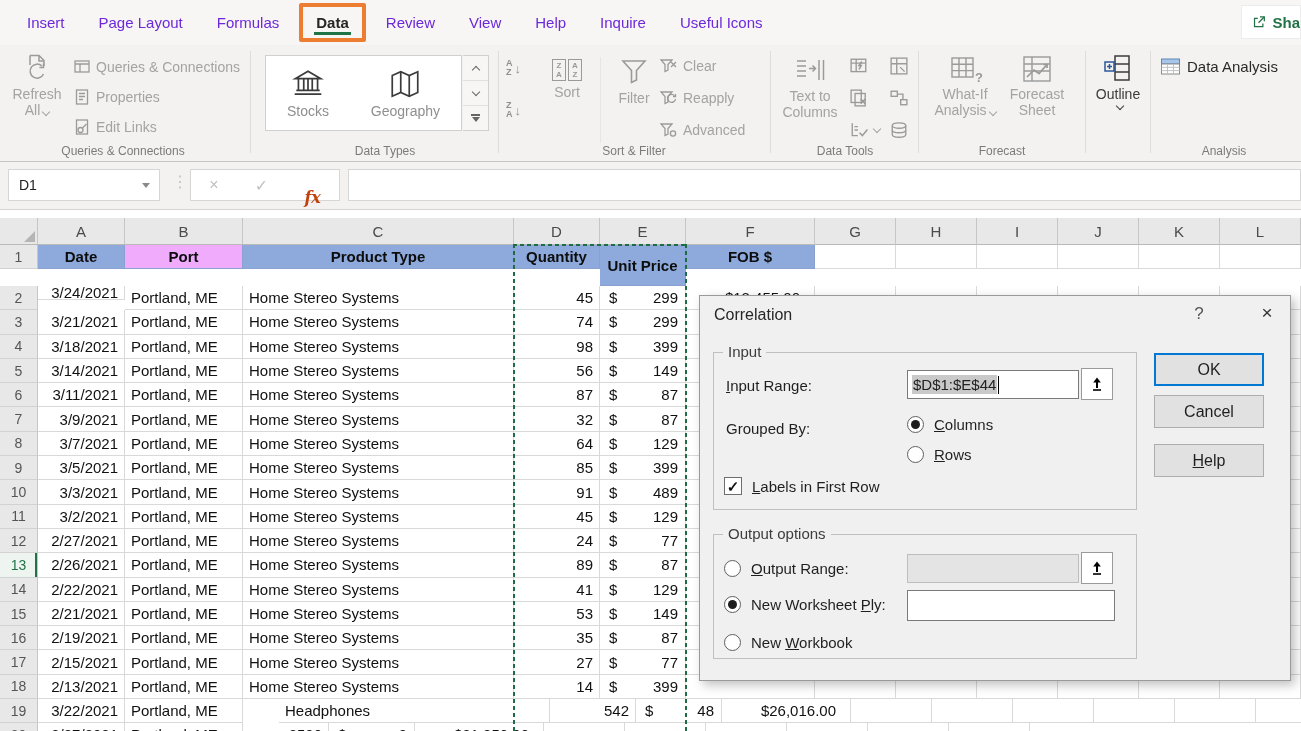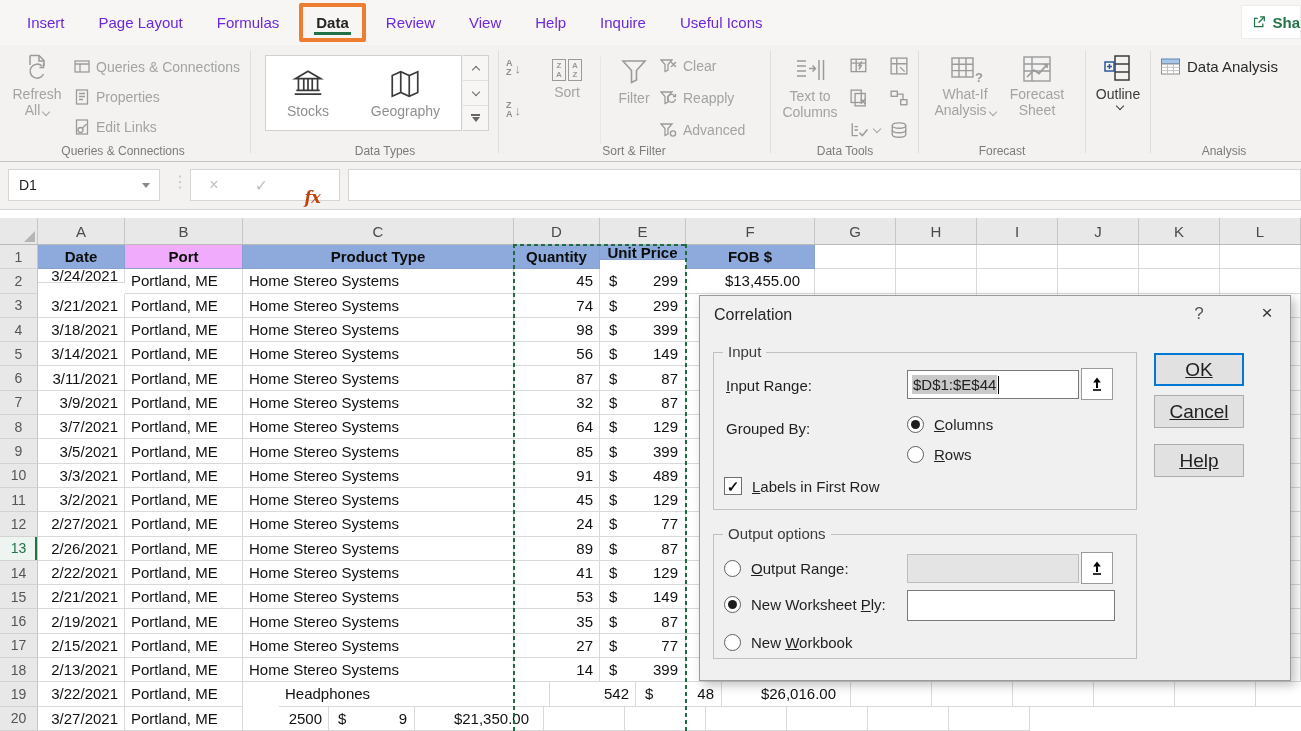--- a/index.html
+++ b/index.html
@@ -98,22 +98,22 @@
   .selval{background:#c9c9c9;padding:1px 1px;}
   .caret{display:inline-block;width:1px;height:18px;background:#000;margin-left:1px;}
   .picker{position:absolute;width:32px;height:32px;background:#fff;border:1px solid #9a9a9a;
           display:flex;align-items:center;justify-content:center;}
   .radiorow{position:absolute;display:flex;align-items:center;gap:10px;white-space:nowrap;color:#1f1f1f;}
   .radio{width:17px;height:17px;border-radius:50%;border:1px solid #5f5f5f;background:#fff;position:relative;flex:none;}
   .radio.on::after{content:"";position:absolute;inset:3px;border-radius:50%;background:#1c1c1c;}
   .cb{width:18px;height:18px;border:1.6px solid #6e6e6e;background:#fff;display:flex;align-items:center;
       justify-content:center;flex:none;}
   .cb.on::after{content:"✓";font-size:15px;font-weight:700;color:#111;line-height:1;}
-  .dbtn{position:absolute;left:454px;width:90px;height:33px;background:#e1e1e1;border:1px solid #adadad;
-        display:flex;align-items:center;justify-content:center;color:#1f1f1f;font-size:19px;text-decoration:underline;}
+  .dbtn{position:absolute;left:454px;width:110px;height:33px;background:#e1e1e1;border:1px solid #adadad;
+        display:flex;align-items:center;justify-content:center;color:#1f1f1f;font-size:16px;}
   .dbtn.primary{border:2px solid #0078d4;}
   u{text-decoration:underline;}
   svg{display:block;}
 </style>
 </head>
 <body>
 
 <div class="screen">
 
   <div class="tabbar">
@@ -404,21 +404,21 @@
         <div class="ch" style="width: 81px; height: 27px; flex: 0 0 auto;">J</div>
         <div class="ch" style="width: 81px; height: 27px; flex: 0 0 auto;">K</div>
         <div class="ch" style="width: 81px; height: 27px; flex: 0 0 auto;">L</div>
       </div>
       <div class="srow">
         <div class="rh" style="width: 38px; height: 24.3px; flex: 0 0 auto;">1</div>
         <div class="cell hdr" style="width: 87px; height: 24.3px; flex: 0 0 auto; background: rgb(142, 170, 220);">Date</div>
         <div class="cell hdr" style="width: 118px; height: 24.3px; flex: 0 0 auto; background: #f0abfc;">Port</div>
         <div class="cell hdr" style="width: 271px; height: 24.3px; flex: 0 0 auto; background: rgb(142, 170, 220);">Product Type</div>
         <div class="cell hdr" style="width: 86px; height: 24.3px; flex: 0 0 auto; background: rgb(142, 170, 220);">Quantity</div>
-        <div class="cell hdr" style="width: 86px; height: 15px; flex: 0 0 auto; background: rgb(142, 170, 220);">Unit Price</div>
+        <div class="cell hdr" style="width: 86px; height: 41px; flex: 0 0 auto; background: rgb(142, 170, 220);">Unit Price</div>
         <div class="cell hdr" style="width: 129px; height: 24.3px; flex: 0 0 auto; background: rgb(142, 170, 220);">FOB $</div>
         <div class="cell" style="width: 81px; height: 24.3px; flex: 0 0 auto;"></div>
         <div class="cell" style="width: 81px; height: 24.3px; flex: 0 0 auto;"></div>
         <div class="cell" style="width: 81px; height: 24.3px; flex: 0 0 auto;"></div>
         <div class="cell" style="width: 81px; height: 24.3px; flex: 0 0 auto;"></div>
         <div class="cell" style="width: 81px; height: 24.3px; flex: 0 0 auto;"></div>
         <div class="cell" style="width: 81px; height: 24.3px; flex: 0 0 auto;"></div>
       </div>
       <div class="srow">
         <div class="rh" style="width: 38px; height: 24.3px; flex: 0 0 auto;">2</div>

